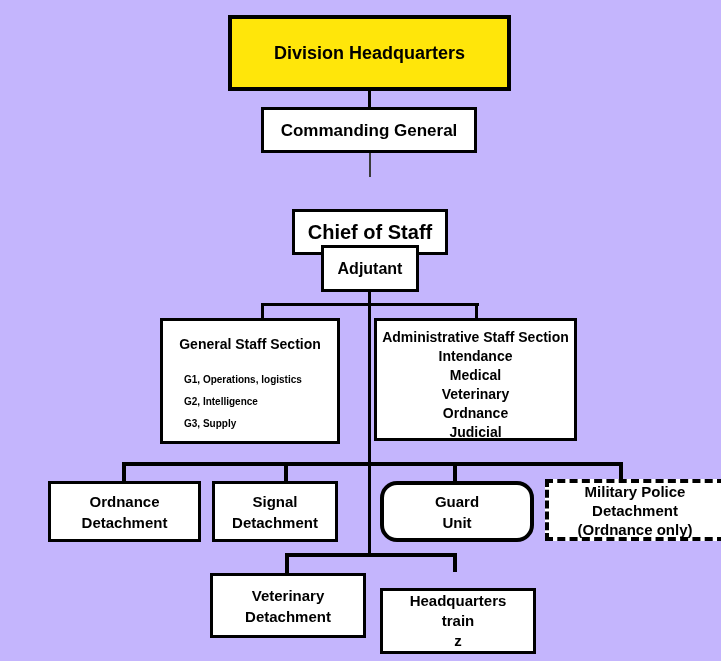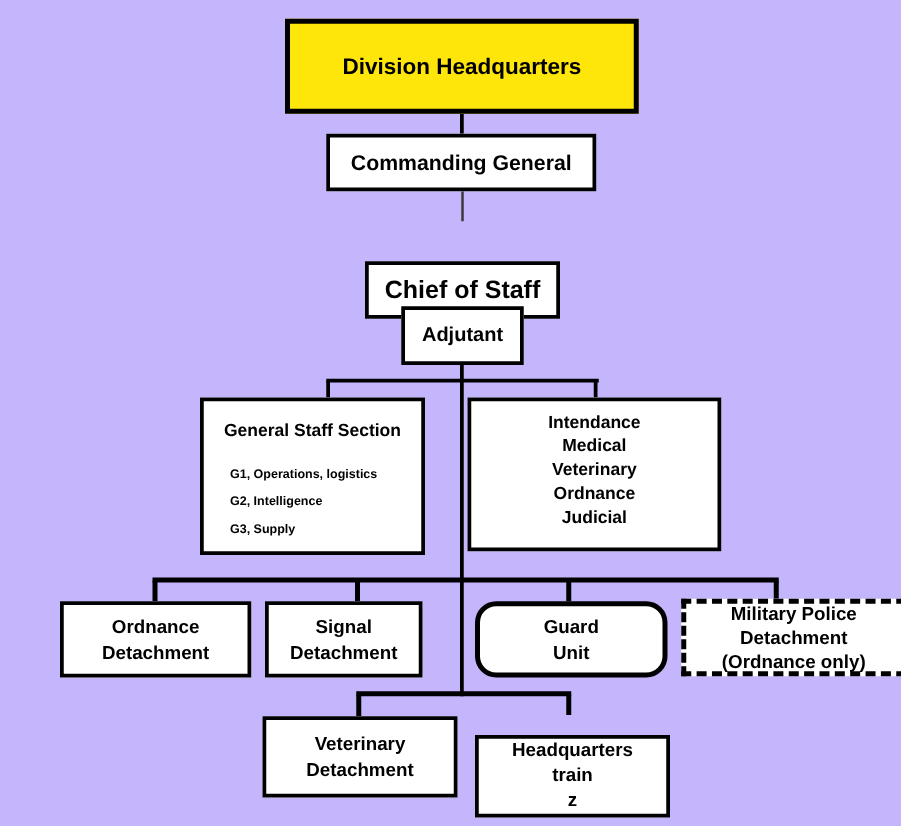--- a/index.html
+++ b/index.html
@@ -96,20 +96,21 @@
   <div class="node" id="general-staff">
     <span>General Staff Section</span>
     <div class="items">
       <div>G1, Operations, logistics</div>
       <div>G2, Intelligence</div>
       <div>G3, Supply</div>
     </div>
   </div>
 
   <div class="node" id="admin-staff">
+    <span>Administrative Staff Section</span>
     <div class="items">
       <div>Intendance</div>
       <div>Medical</div>
       <div>Veterinary</div>
       <div>Ordnance</div>
       <div>Judicial</div>
     </div>
   </div>
 
   <div class="node" id="ordnance-det">

